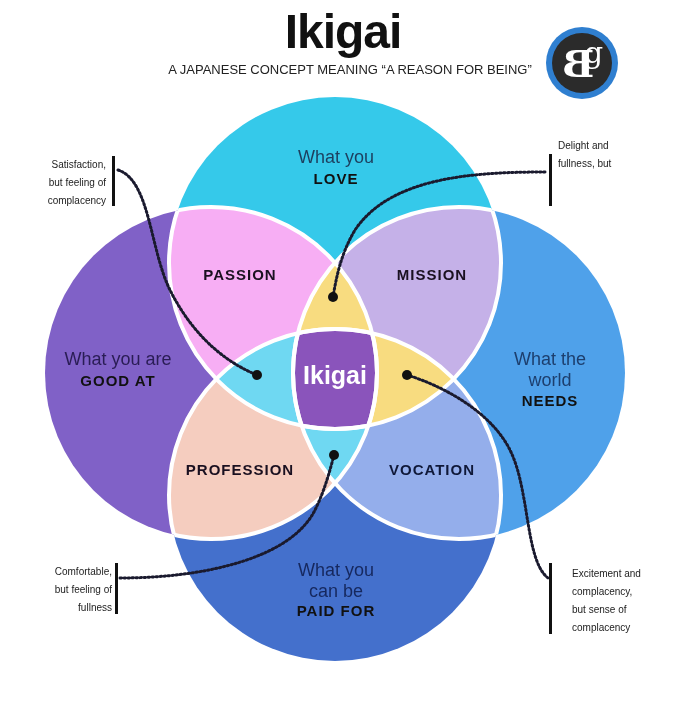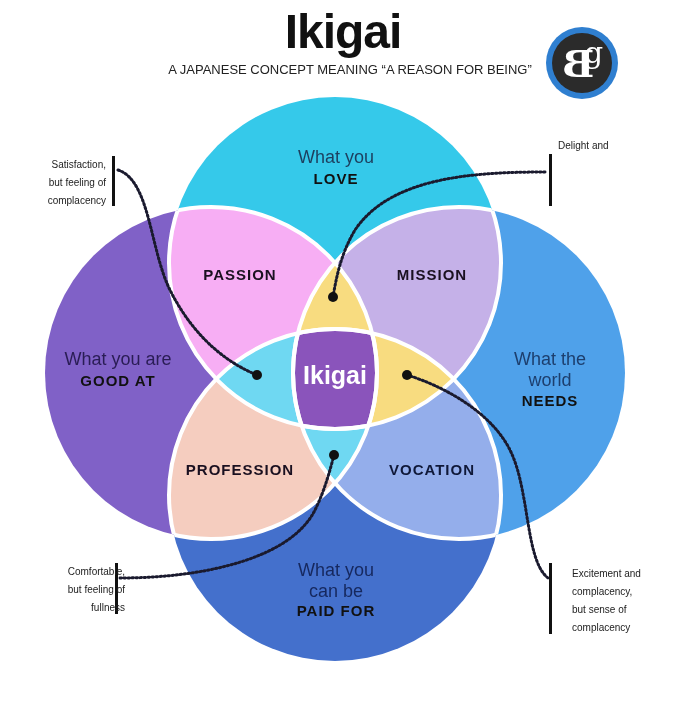--- a/index.html
+++ b/index.html
@@ -178,24 +178,25 @@
 <div class="bar" style="left:112px;top:156px;height:50px;"></div>
 <div class="note right-align" style="left:0px;top:156px;width:106px;">
   <div>Satisfaction,</div>
   <div>but feeling of</div>
   <div>complacency</div>
 </div>
 
 <div class="bar" style="left:549px;top:154px;height:52px;"></div>
 <div class="note" style="left:558px;top:137px;width:125px;">
   <div>Delight and</div>
+  <div>fullness, but</div>
 </div>
 
 <div class="bar" style="left:115px;top:563px;height:51px;"></div>
-<div class="note right-align" style="left:17px;top:563px;width:108px;">
+<div class="note right-align" style="left:4px;top:563px;width:108px;">
   <div>Comfortable,</div>
   <div>but feeling of</div>
   <div>fullness</div>
 </div>
 
 <div class="bar" style="left:549px;top:563px;height:71px;"></div>
 <div class="note" style="left:572px;top:565px;width:125px;">
   <div>Excitement and</div>
   <div>complacency,</div>
   <div>but sense of</div>

